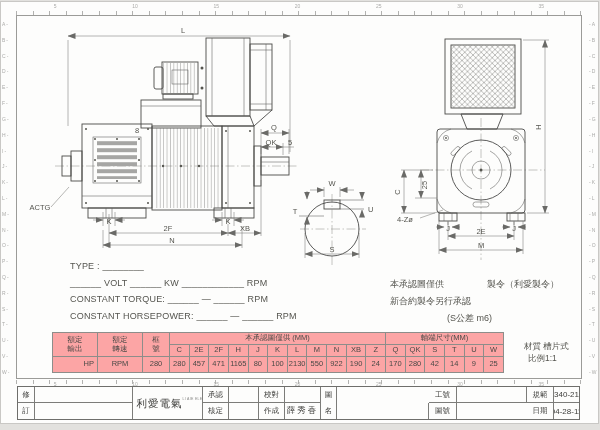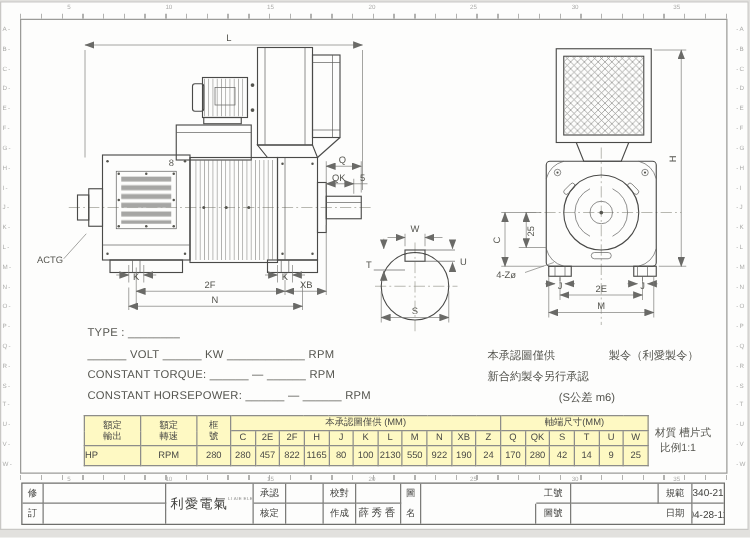--- a/index.html
+++ b/index.html
@@ -29,27 +29,27 @@
   svg .det{stroke:#5c5c5a;stroke-width:.55;fill:none}
   svg .dim{stroke:#7b7b77;stroke-width:.55;fill:none}
   svg .cl{stroke:#98988f;stroke-width:.55;fill:none;stroke-dasharray:9 2.5 1.5 2.5}
   svg .fillpt{fill:#55554f;stroke:none}
   svg text{stroke:none;fill:#55554f;font-size:7.5px;font-family:"Liberation Sans","DejaVu Sans",sans-serif;text-anchor:middle}
   svg text.st{text-anchor:start}
   svg text.spec{font-size:9px;letter-spacing:.2px}
   svg text.cjk{font-size:9px}
   svg text.cjk2{font-size:8.5px}
 
-  table.dims{position:absolute;left:67px;top:332px;width:452px;border-collapse:collapse;
-             table-layout:fixed;font-size:7.5px;color:#494946;background:#fef9c3}
+  table.dims{position:absolute;left:52px;top:332px;width:452px;border-collapse:collapse;
+             table-layout:fixed;font-size:7.5px;color:#494946;background:#fca5a5}
   table.dims td{border:1px solid #8d8d8a;text-align:center;padding:0;line-height:1.1;overflow:hidden;white-space:nowrap}
   table.dims tr.h td{height:12px}
   table.dims tr.d td{height:16px}
   table.dims td.two span{display:block;line-height:1.15}
-  table.dims td.rt{text-align:left;padding-right:3px}
+  table.dims td.rt{text-align:right;padding-right:3px}
 
   .tb{position:absolute;left:17px;top:386px;width:563px;height:34px;border:1px solid #6e6e6b;
       display:grid;background:#fdfdfc;color:#3e3e3b;font-size:7.5px;
       grid-template-columns:17px 98px 70px 26px 30px 26px 36px 16px 92px 28px 70px 27px 1fr;
       grid-template-rows:16px 1fr}
   .tb>div{border-right:1px solid #7c7c79;border-bottom:1px solid #7c7c79;
           display:flex;align-items:center;justify-content:center;overflow:hidden;white-space:nowrap}
   .tb>div.nb-b{border-bottom:none}
   .tb>div.nb-r{border-right:none}
   .tb>div.dash{border-bottom:1px dashed #8a8a87}
@@ -447,21 +447,21 @@
         <td>T</td>
         <td>U</td>
         <td>W</td>
       </tr>
     <tr class="d">
       <td class="rt">HP</td>
       <td>RPM</td>
       <td>280</td>
     <td>280</td>
         <td>457</td>
-        <td>822</td>
+        <td>471</td>
         <td>1165</td>
         <td>80</td>
         <td>100</td>
         <td>2130</td>
         <td>550</td>
         <td>922</td>
         <td>190</td>
         <td>24</td>
         <td>170</td>
         <td>280</td>

